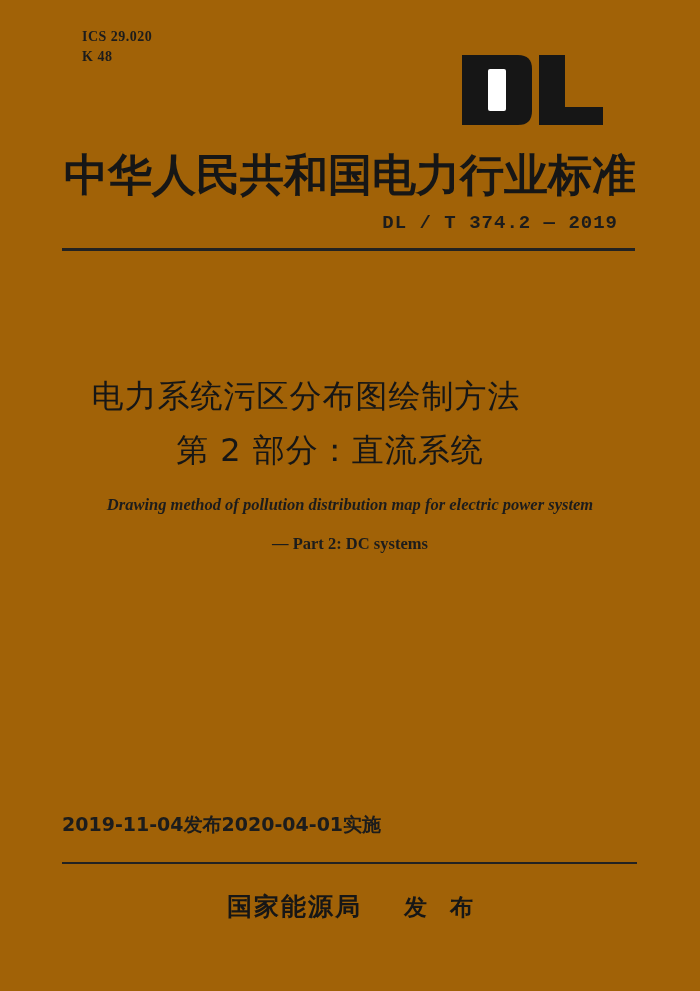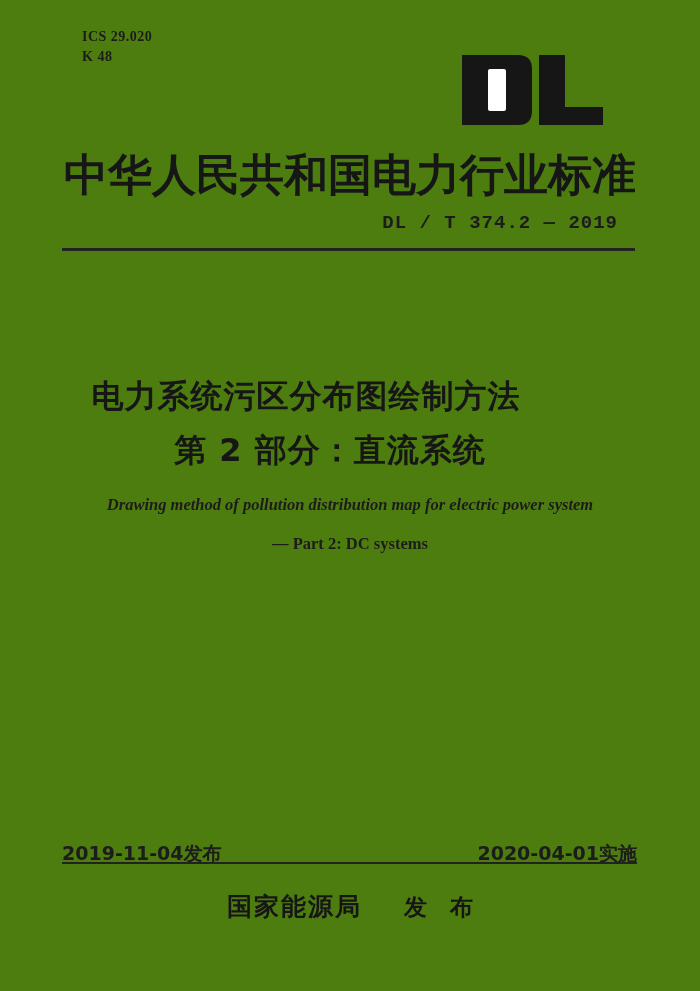--- a/index.html
+++ b/index.html
@@ -6,21 +6,21 @@
     margin: 0;
     padding: 0;
     background: #e8e8e8;
     font-family: "DejaVu Sans", "Liberation Sans", sans-serif;
   }
   .page {
     position: relative;
     width: 700px;
     height: 991px;
     margin: 0 auto;
-    background: #4d7c0f;
+    background: #a16207;
     color: #1a1a1a;
     overflow: hidden;
   }
   .ics-block {
     position: absolute;
     left: 82px;
     top: 27px;
     font-family: "Liberation Serif", "DejaVu Serif", serif;
     font-weight: bold;
     font-size: 14px;
@@ -74,21 +74,21 @@
     width: 573px;
     height: 3px;
     background: #222222;
   }
   .title-cn-1, .title-cn-2 {
     position: absolute;
     left: 0;
     width: 612px;
     text-align: center;
     font-family: "DejaVu Sans", "Liberation Sans", sans-serif;
-    font-weight: bold;
+    font-weight: normal;
     font-size: 32px;
     letter-spacing: 1px;
     color: #161616;
     white-space: nowrap;
   }
   .title-cn-1 { top: 375px; }
   .title-cn-2 { top: 429px; margin-left: 24px; }
   .title-en-1, .title-en-2 {
     position: absolute;
     left: 0;
@@ -98,24 +98,23 @@
     font-weight: bold;
     font-size: 16.5px;
     color: #1c1c1c;
     white-space: nowrap;
   }
   .title-en-1 { top: 495px; font-style: italic; }
   .title-en-2 { top: 519px; margin-top: 15px; }
   .footer-dates {
     position: absolute;
     left: 62px;
-    top: 841px;
+    top: 812px;
     width: 575px;
     display: flex;
-    justify-content: space-between;
     font-family: "DejaVu Sans", "Liberation Sans", sans-serif;
     font-weight: bold;
     font-size: 19px;
     color: #1c1c1c;
     white-space: nowrap;
   }
   .rule-bottom {
     position: absolute;
     left: 62px;
     top: 862px;

